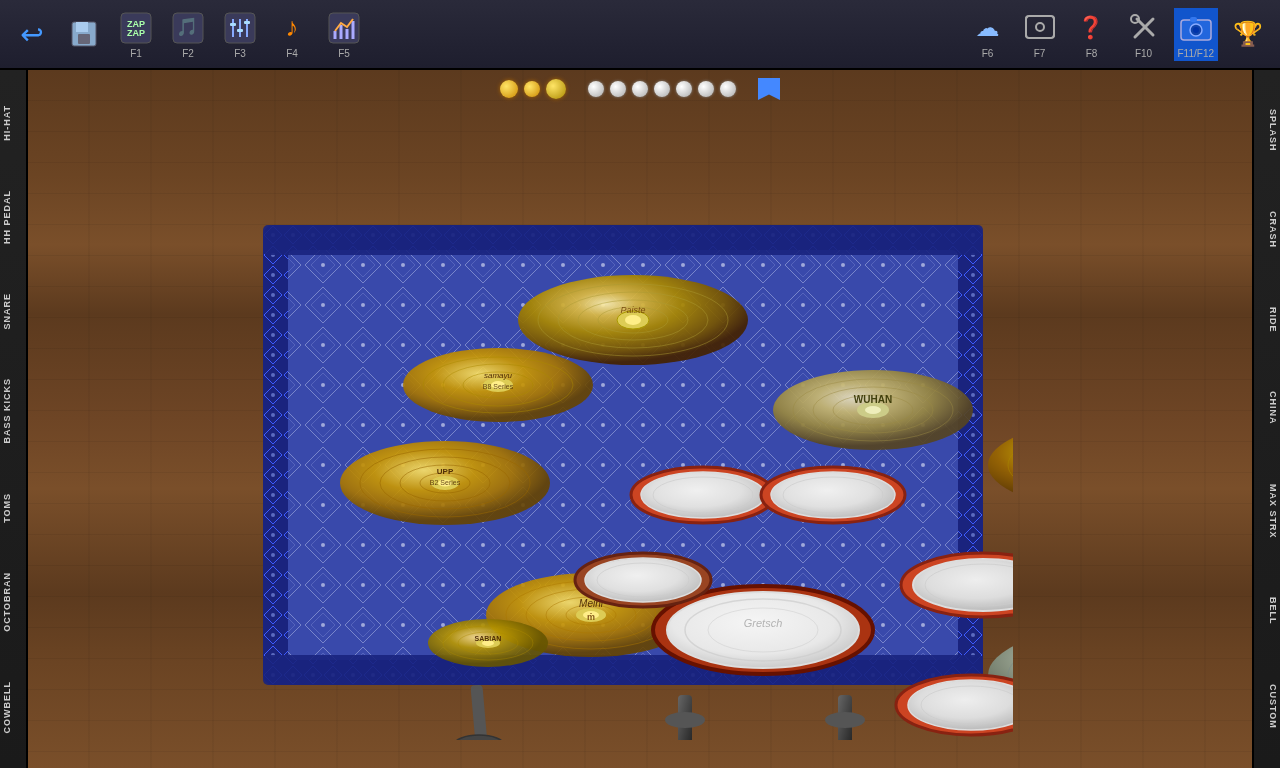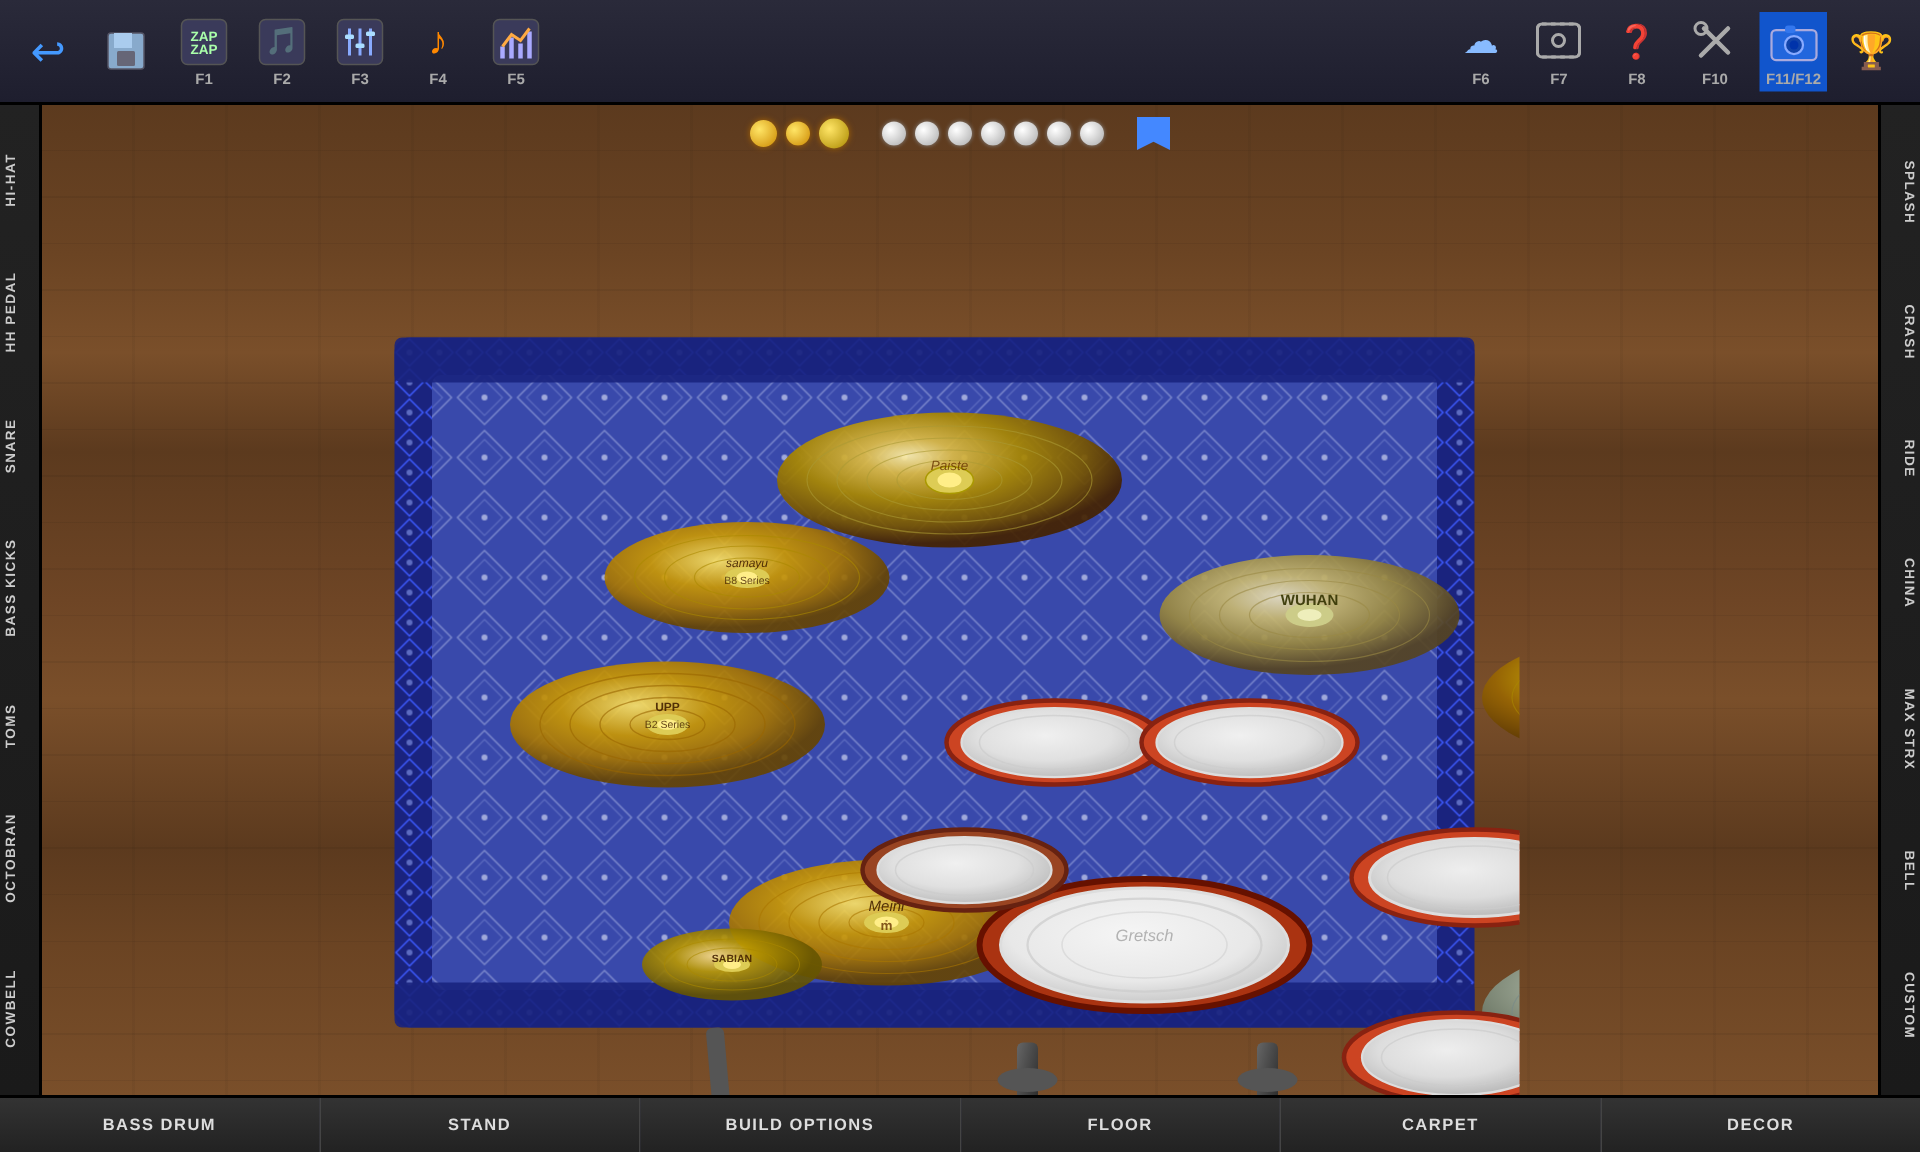--- a/index.html
+++ b/index.html
@@ -45,21 +45,21 @@
       height: 36px;
       display: flex;
       align-items: center;
       justify-content: center;
       font-size: 22px;
     }
 
     .toolbar-label {
       font-size: 10px;
       color: #aaa;
-      font-weight: bold;
+      font-weight: normal;
       margin-top: 2px;
     }
 
     #app-title {
       position: absolute;
       left: 50%;
       transform: translateX(-50%);
       top: 4px;
       text-align: center;
     }
@@ -615,33 +615,13 @@
       <div class="sidebar-label-right">SPLASH</div>
       <div class="sidebar-label-right">CRASH</div>
       <div class="sidebar-label-right">RIDE</div>
       <div class="sidebar-label-right">CHINA</div>
       <div class="sidebar-label-right">MAX STRX</div>
       <div class="sidebar-label-right">BELL</div>
       <div class="sidebar-label-right">CUSTOM</div>
     </div>
   </div>
 
-  <div id="bottom-bar">
-    <div class="bottom-btn">
-      <span>BASS DRUM</span>
-    </div>
-    <div class="bottom-btn">
-      <span>STAND</span>
-    </div>
-    <div class="bottom-btn">
-      <span>BUILD OPTIONS</span>
-    </div>
-    <div class="bottom-btn">
-      <span>FLOOR</span>
-    </div>
-    <div class="bottom-btn">
-      <span>CARPET</span>
-    </div>
-    <div class="bottom-btn">
-      <span>DECOR</span>
-    </div>
-  </div>
 </div>
 
 </body></html>

